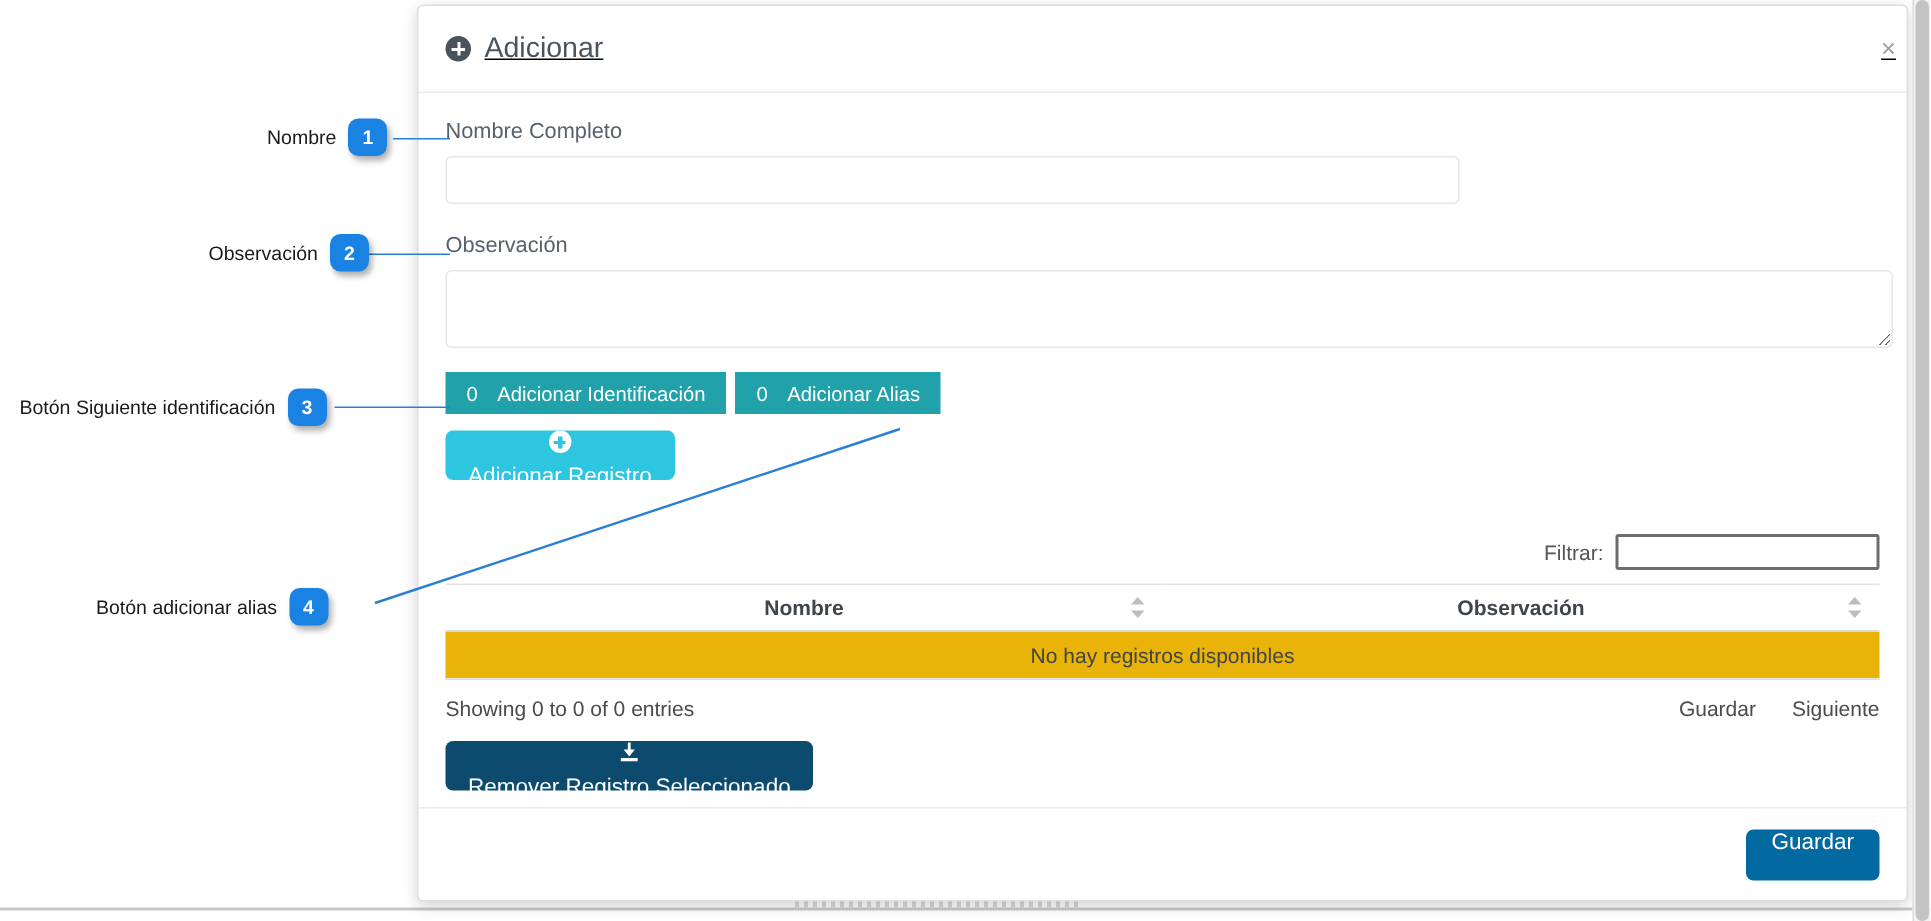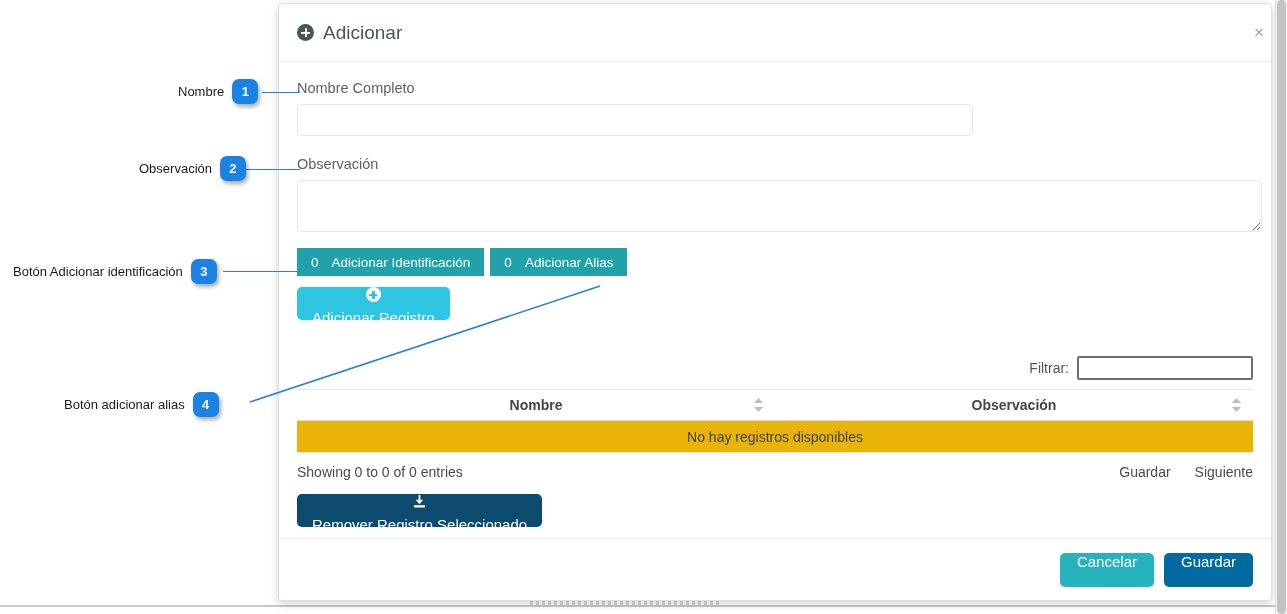--- a/index.html
+++ b/index.html
@@ -26,21 +26,21 @@
 
   
   .modal{
     position:absolute;left:278px;top:3px;width:994px;height:598px;
     background:#ffffff;border:1px solid #dfdfdf;border-radius:4px;
     box-shadow:0 3px 10px rgba(0,0,0,.18);
     box-sizing:border-box;
   }
   .modal-header{
     height:58px;border-bottom:1px solid #e9ecef;
-    display:flex;align-items:center;padding:0 2px 0 18px;box-sizing:border-box;
+    display:flex;align-items:center;padding:0 2px 0 18px;box-sizing:border-box;text-decoration:underline;
   }
   .modal-title{
     display:flex;align-items:center;gap:9px;
     font-size:19px;color:#4a545e;font-weight:400;flex:1;
   }
   .plus-circle{
     width:17px;height:17px;border-radius:50%;background:#4a545e;
     position:relative;display:inline-block;flex:none;
   }
   .plus-circle:before,.plus-circle:after{
@@ -257,41 +257,40 @@
         <svg class="icon-download" viewBox="0 0 16 16">
           <path d="M7 1h2v5h3L8 11 4 6h3z" fill="#ffffff"></path>
           <path d="M2 12h12v2.4H2z" fill="#ffffff"></path>
         </svg>
         <span>Remover Registro Seleccionado</span>
       </button>
 
     </div>
 
     <div class="modal-footer">
-      <button class="btn btn-cancel">Cancelar</button>
       <button class="btn btn-save">Guardar</button>
     </div>
 
   </div>
 
   <div class="leader" style="left:262px;top:92px;width:38px;"></div>
   <div class="callout" style="left:178px;top:79px;">
     <span class="callout-label">Nombre</span>
     <span class="badge">1</span>
   </div>
 
   <div class="leader" style="left:245px;top:169px;width:55px;"></div>
   <div class="callout" style="left:139px;top:156px;">
     <span class="callout-label">Observación</span>
     <span class="badge">2</span>
   </div>
 
   <div class="leader" style="left:223px;top:271px;width:77px;"></div>
   <div class="callout" style="left:13px;top:259px;">
-    <span class="callout-label">Botón Adicionar identificación</span>
+    <span class="callout-label">Botón Siguiente identificación</span>
     <span class="badge">3</span>
   </div>
 
   <svg class="leader-diag" style="left:0;top:0;width:1287px;height:614px;">
     <line x1="250" y1="402" x2="600" y2="286" stroke="#2a7fd4" stroke-width="1.6"></line>
   </svg>
   <div class="callout" style="left:64px;top:381px;margin-top:11px;">
     <span class="callout-label">Botón adicionar alias</span>
     <span class="badge">4</span>
   </div>

